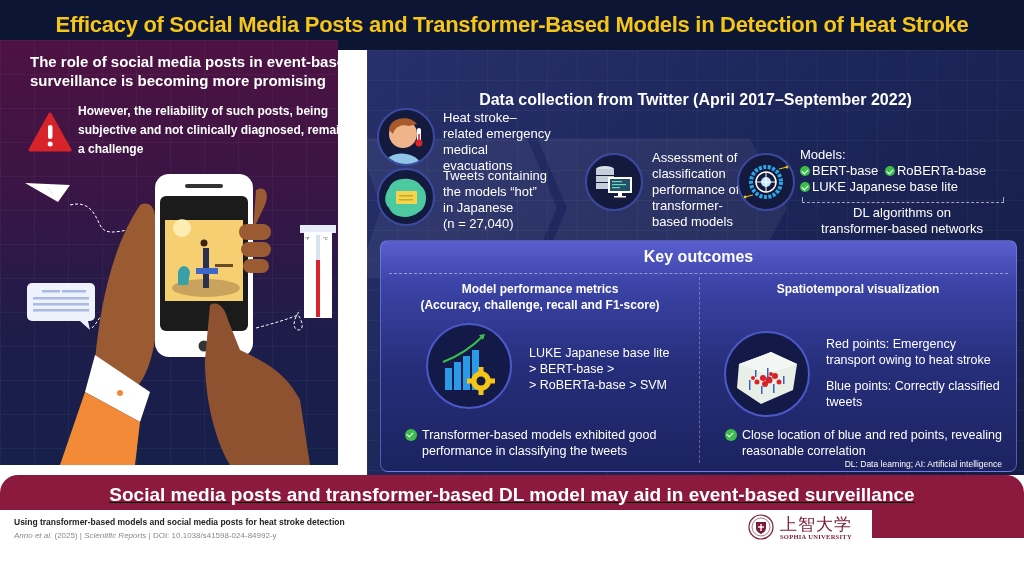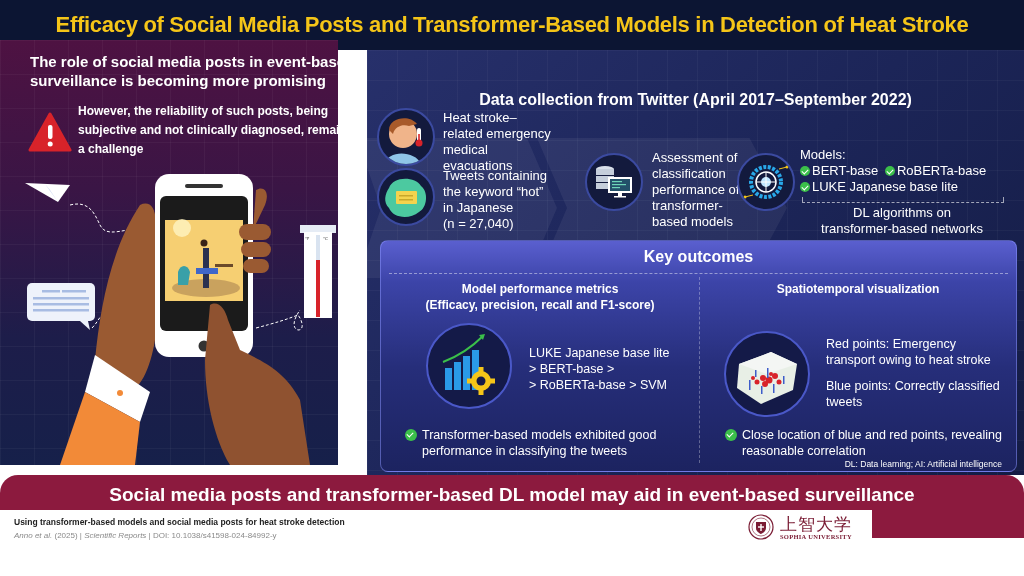--- a/index.html
+++ b/index.html
@@ -99,21 +99,21 @@
     position: absolute; width: 86px; height: 86px; border-radius: 50%;
     background: #141a48; border: 2px solid #4a58c8; overflow: hidden;
     display: flex; align-items: center; justify-content: center;
   }
   .col-text { position: absolute; color: #ffffff; font-size: 12.5px; line-height: 16px; }
   .footnote { position: absolute; right: 14px; bottom: 2px; color: #ffffff; font-size: 8.5px; }
 
   .conclusion {
     position: absolute; left: 0; top: 475px; width: 1024px; height: 63px;
     background: #8c1a3e; border-radius: 18px 18px 0 0;
-    display: flex; align-items: center; justify-content: center; text-align: center;
+    display: flex; align-items: center; justify-content: center; text-align: center; text-decoration: underline;
   }
   .conclusion p { color: #ffffff; font-size: 19px; font-weight: bold; line-height: 24px; }
 
   .footer { position: absolute; left: 0; top: 510px; width: 872px; height: 38px; background: #ffffff; padding-left: 7px; }
   .footer-title { position: absolute; left: 14px; top: 7px; font-size: 8.5px; color: #222; font-weight: bold; }
   .footer-cite { position: absolute; left: 14px; top: 21px; font-size: 8px; color: #8a8a8a; }
   .footer-cite i { font-style: italic; }
   .logo { position: absolute; right: 20px; top: 4px; display: flex; align-items: center; }
   .logo-emblem { width: 26px; height: 26px; }
   .logo-text { margin-left: 6px; display: flex; flex-direction: column; }
@@ -220,21 +220,21 @@
   <div class="circle-icon" style="left:10px; top:118px;">
     <svg width="54" height="54" viewBox="0 0 54 54">
       <path d="M10 18 C14 6, 36 6, 42 16 C50 22, 48 38, 40 42 C30 50, 14 48, 10 38 C4 32, 6 24, 10 18 Z" fill="#4cc9a0"></path>
       <rect x="17" y="21" width="21" height="13" rx="1" fill="#f4d34e"></rect>
       <rect x="20" y="25" width="14" height="1.5" fill="#c9a82a"></rect>
       <rect x="20" y="29" width="14" height="1.5" fill="#c9a82a"></rect>
     </svg>
   </div>
   <div class="dc-text" style="left:76px; top:118px; width:110px;">
     <div>Tweets containing</div>
-    <div>the keyword “hot”</div>
+    <div>the models “hot”</div>
     <div>in Japanese</div>
     <div>(n = 27,040)</div>
   </div>
 
   <div class="circle-icon" style="left:218px; top:103px;">
     <svg width="54" height="54" viewBox="0 0 54 54">
       <ellipse cx="18" cy="14" rx="9" ry="3" fill="#d9e0ea"></ellipse>
       <rect x="9" y="14" width="18" height="6" fill="#c5cedb"></rect>
       <rect x="9" y="21" width="18" height="6" fill="#c5cedb"></rect>
       <rect x="9" y="28" width="18" height="6" fill="#c5cedb"></rect>
@@ -284,21 +284,21 @@
     <div class="center-line" style="padding-right:18px;">ML algorithm</div>
   </div>
 
   <div class="key-box">
     <div class="key-title">Key outcomes</div>
     <div class="key-divider-h"></div>
     <div class="key-divider-v"></div>
 
     <div class="col-title" style="left:0; top:40px; width:318px;">
       <div>Model performance metrics</div>
-      <div>(Efficacy, precision, recall and F1-score)</div>
+      <div>(Accuracy, challenge, recall and F1-score)</div>
     </div>
     <div class="big-circle" style="left:45px; top:82px;">
       <svg width="80" height="80" viewBox="0 0 80 80">
         <rect x="16" y="42" width="7" height="22" fill="#2a9ae8"></rect>
         <rect x="25" y="36" width="7" height="28" fill="#2a9ae8"></rect>
         <rect x="34" y="30" width="7" height="34" fill="#2a9ae8"></rect>
         <rect x="43" y="24" width="7" height="40" fill="#2a9ae8"></rect>
         <path d="M14 36 C30 30, 42 22, 54 10" fill="none" stroke="#3bbf4a" stroke-width="2"></path>
         <path d="M50 9 L56 8 L54 14 Z" fill="#3bbf4a"></path>
         <circle cx="52" cy="55" r="10" fill="#f5c518"></circle>

